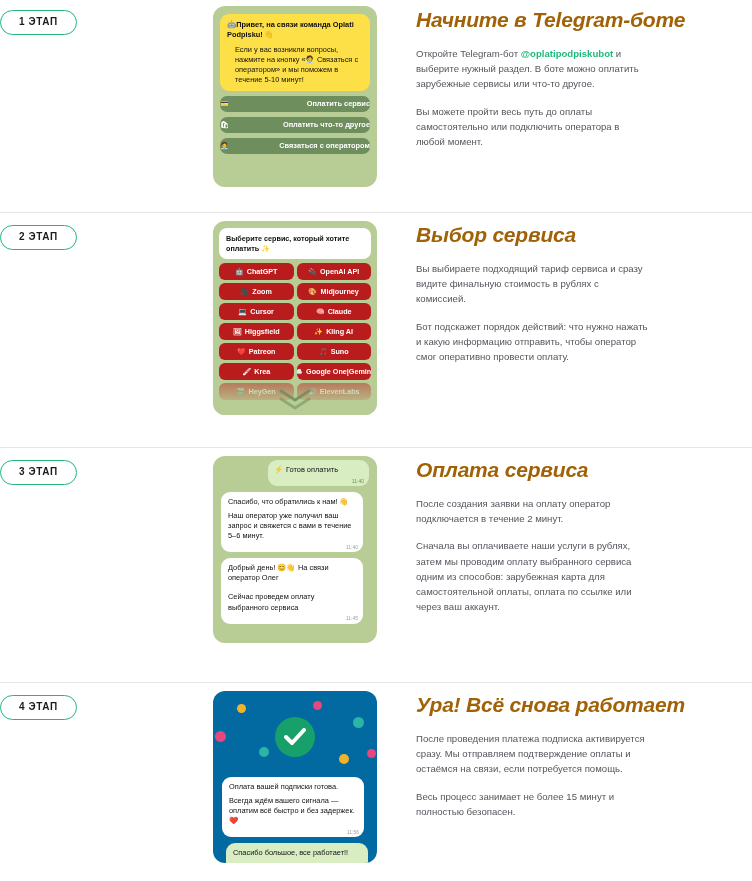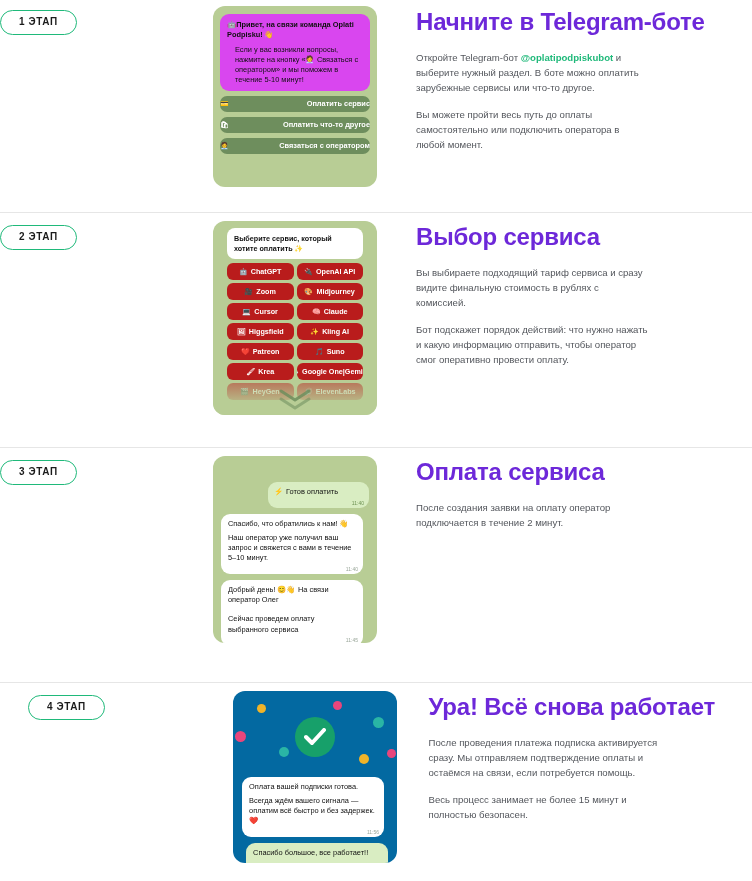--- a/index.html
+++ b/index.html
@@ -15,21 +15,21 @@
     position: relative;
     display: flex;
     align-items: flex-start;
     width: 752px;
     height: 234px;
     padding-top: 8px;
   }
   .step-row.r1 { height: 212px; padding-top: 6px; }
   .step-row.r2 { height: 234px; padding-top: 8px; }
   .step-row.r3 { height: 234px; padding-top: 8px; }
-  .step-row.r4 { height: 181px; padding-top: 8px; padding-left: 28px; }
+  .step-row.r4 { height: 181px; padding-top: 8px; }
 
   .divider {
     width: 752px; height: 1px;
     background: #e6e6e6;
   }
 
   
   .badge-col {
     width: 213px;
     display: flex;
@@ -51,27 +51,27 @@
   
   .card-col { width: 203px; }
   .card {
     width: 164px;
     border-radius: 12px;
     background: #bacf96;
     overflow: hidden;
     position: relative;
   }
   .card.c1 { height: 181px; padding: 8px 7px; background: #b8cd95; }
-  .card.c2 { height: 194px; padding: 7px 14px; background: #b8cd95; }
-  .card.c3 { height: 187px; padding: 26px 8px; background: #b8cd95; }
+  .card.c2 { height: 194px; padding: 7px 6px; background: #b8cd95; }
+  .card.c3 { height: 187px; padding: 4px 8px; background: #b8cd95; }
   .card.c4 { height: 172px; padding: 0; background: #0369a1; }
 
   
   .bubble-white {
-    background: #d946ef;
+    background: #fde047;
     border-radius: 9px;
     padding: 6px 7px 6px;
     color: #101010;
     font-size: 7.4px;
     line-height: 1.34;
   }
   .bubble-white p { margin-bottom: 5px; }
   .bubble-white p:last-child { margin-bottom: 0; margin-left: 8px; }
   .bubble-white p.bold { font-weight: 700; }
 
@@ -181,26 +181,27 @@
   }
   .c4-body { padding: 0 9px 0; }
 
   
   .text-col {
     width: 336px;
     padding-left: 0;
     padding-top: 2px;
   }
   .step-title {
-    font-size: 24px;
+    font-size: 21px;
     font-weight: 700;
-    color: #6d28d9;
+    color: #a16207;
     letter-spacing: -0.2px;
     margin-bottom: 14px;
     line-height: 1.15;
+    font-style: italic;
   }
   .step-para {
     font-size: 9.6px;
     line-height: 1.58;
     color: #53565c;
     margin-bottom: 12px;
     max-width: 235px;
   }
   .step-para:last-child { margin-bottom: 0; }
   .link { color: #1fb97a; font-weight: 700; }
@@ -339,38 +340,39 @@
         <div class="chat">
           <div class="row-out">
             <div class="msg out">
               <p><span>⚡ Готов оплатить</span><span class="pad-stamp"></span></p>
               <span class="stamp">11:40</span>
             </div>
           </div>
           <div class="row-in">
             <div class="msg in">
               <p>Спасибо, что обратились к нам! 👋</p>
-              <p><span>Наш оператор уже получил ваш запрос и свяжется с вами в течение 5–10 минут.</span><span class="pad-stamp"></span></p>
+              <p><span>Наш оператор уже получил ваш запрос и свяжется с вами в течение 5–6 минут.</span><span class="pad-stamp"></span></p>
               <span class="stamp">11:40</span>
             </div>
           </div>
           <div class="row-in">
             <div class="msg in">
               <p style="margin-bottom:9px">Добрый день! 😊👋 На связи оператор Олег</p>
               <p><span>Сейчас проведем оплату выбранного сервиса</span><span class="pad-stamp"></span></p>
               <span class="stamp">11:45</span>
             </div>
           </div>
         </div>
       </div>
     </div>
 
     <div class="text-col">
       <div class="step-title">Оплата сервиса</div>
       <div class="step-para">После создания заявки на оплату оператор подключается в течение 2 минут.</div>
+      <div class="step-para">Сначала вы оплачиваете наши услуги в рублях, затем мы проводим оплату выбранного сервиса одним из способов: зарубежная карта для самостоятельной оплаты, оплата по ссылке или через ваш аккаунт.</div>
     </div>
   </div>
 
   <div class="divider"></div>
 
   <div class="step-row r4">
     <div class="badge-col">
       <div class="step-badge">4 ЭТАП</div>
     </div>
 

